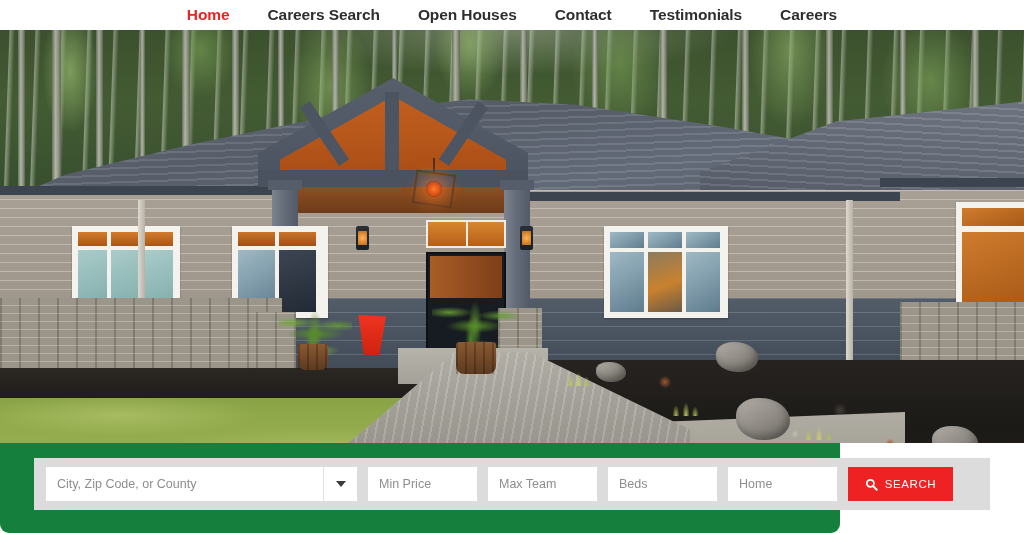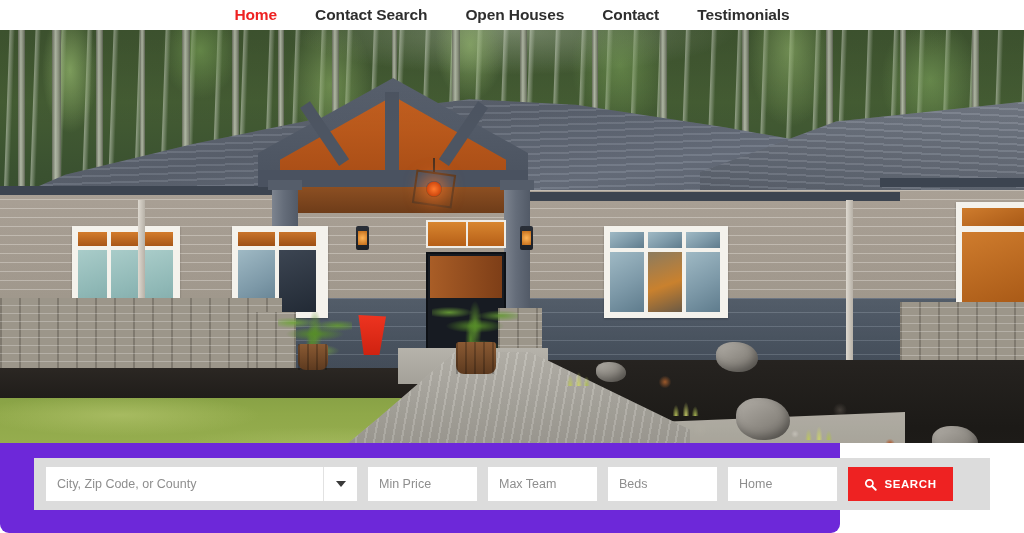--- a/index.html
+++ b/index.html
@@ -3,21 +3,21 @@
 <meta charset="utf-8">
 <title>Real Estate Home</title>
 <style>
   * { box-sizing: border-box; margin: 0; padding: 0; }
   html, body {
     width: 1024px; height: 533px;
     background: #ffffff;
     font-family: "Liberation Sans", sans-serif;
     overflow: hidden;
   }
-  #page { position: relative; width: 840px; height: 533px; background:#6d28d9;border-radius:9px; }
+  #page { position: relative; width: 840px; height: 533px; background:#15803d;border-radius:9px; }
 
   
   #navbar {
     position: absolute; left:0; top:0; width:1024px; height:30px;
     background:#ffffff;
     display:flex; align-items:center; justify-content:center;
     gap:0px;
   }
   .nav-item {
     font-size:15.5px; font-weight:bold; color:#2e2e2e;
@@ -314,35 +314,36 @@
   #min-price { width:109px; }
   #max-price { width:109px; }
   #beds { width:109px; }
   #baths { width:109px; }
   #search-button {
     width:105px; height:34px; background:#ee2222;
     display:flex; align-items:center; justify-content:center; gap:7px;
     cursor:pointer; border:none;
   }
   #search-button .label {
-    color:#ffffff; font-size:11.5px; font-weight:bold; letter-spacing:.6px;
+    color:#ffffff; font-size:11.5px; font-weight:normal; letter-spacing:.6px;
   }
   .mag { display:block; }
 </style>
 </head>
 <body>
 
 <div id="page">
 
   <nav id="navbar">
     <a class="nav-item active">Home</a>
-    <a class="nav-item">Contact Search</a>
+    <a class="nav-item">Careers Search</a>
     <a class="nav-item">Open Houses</a>
     <a class="nav-item">Contact</a>
     <a class="nav-item">Testimonials</a>
+    <a class="nav-item">Careers</a>
   </nav>
 
   <div id="hero">
     <div id="photo">
 
       <div class="forest"></div>
       <div class="trunk" style="left:18px"></div>
       <div class="trunk" style="left:52px; width:9px"></div>
       <div class="trunk" style="left:96px"></div>
       <div class="trunk" style="left:140px; width:5px"></div>

